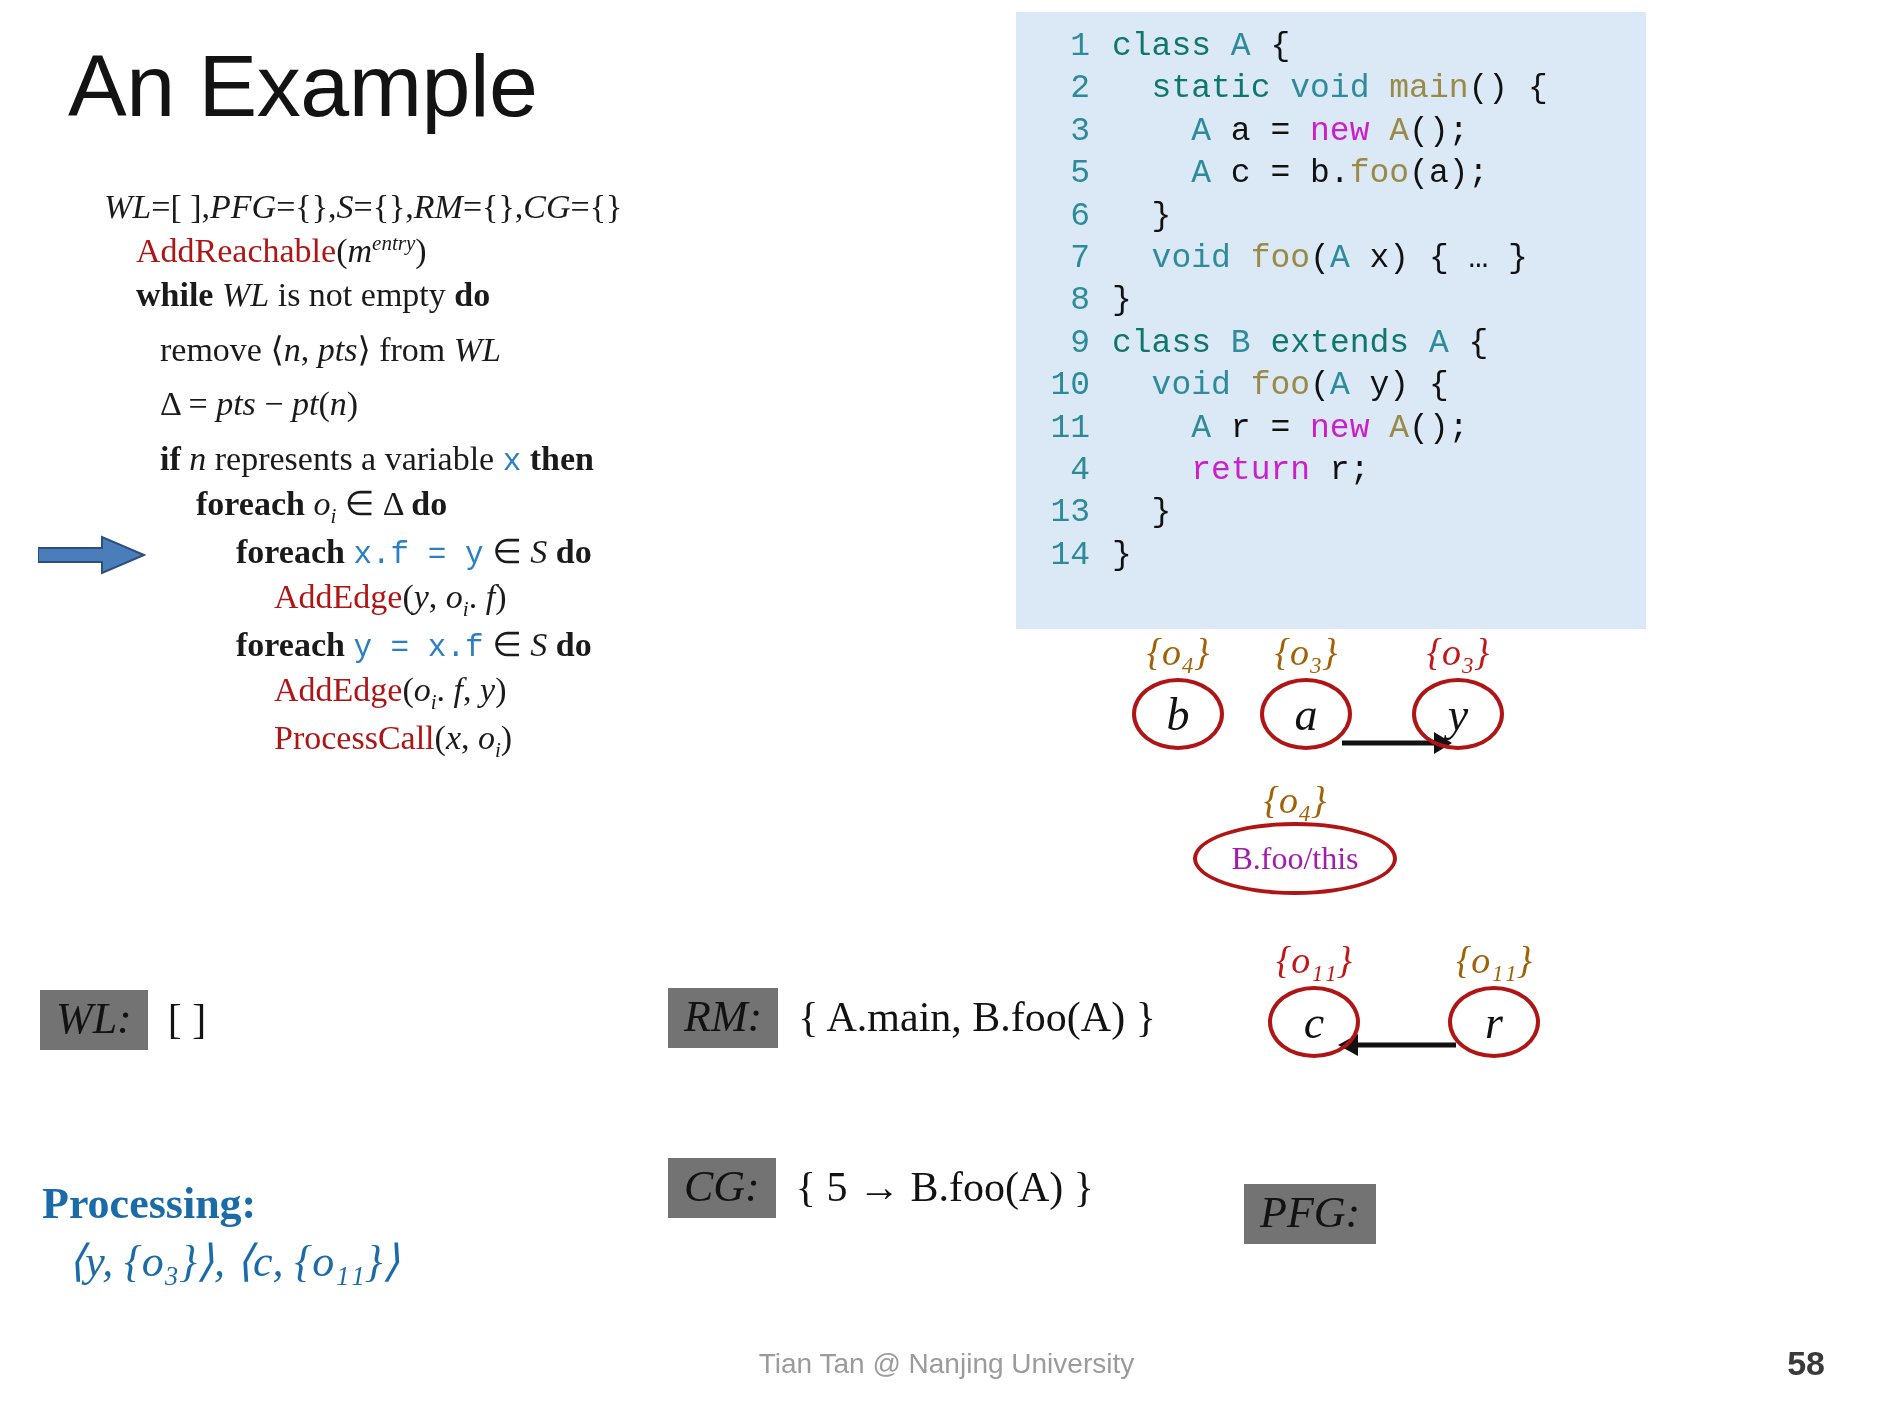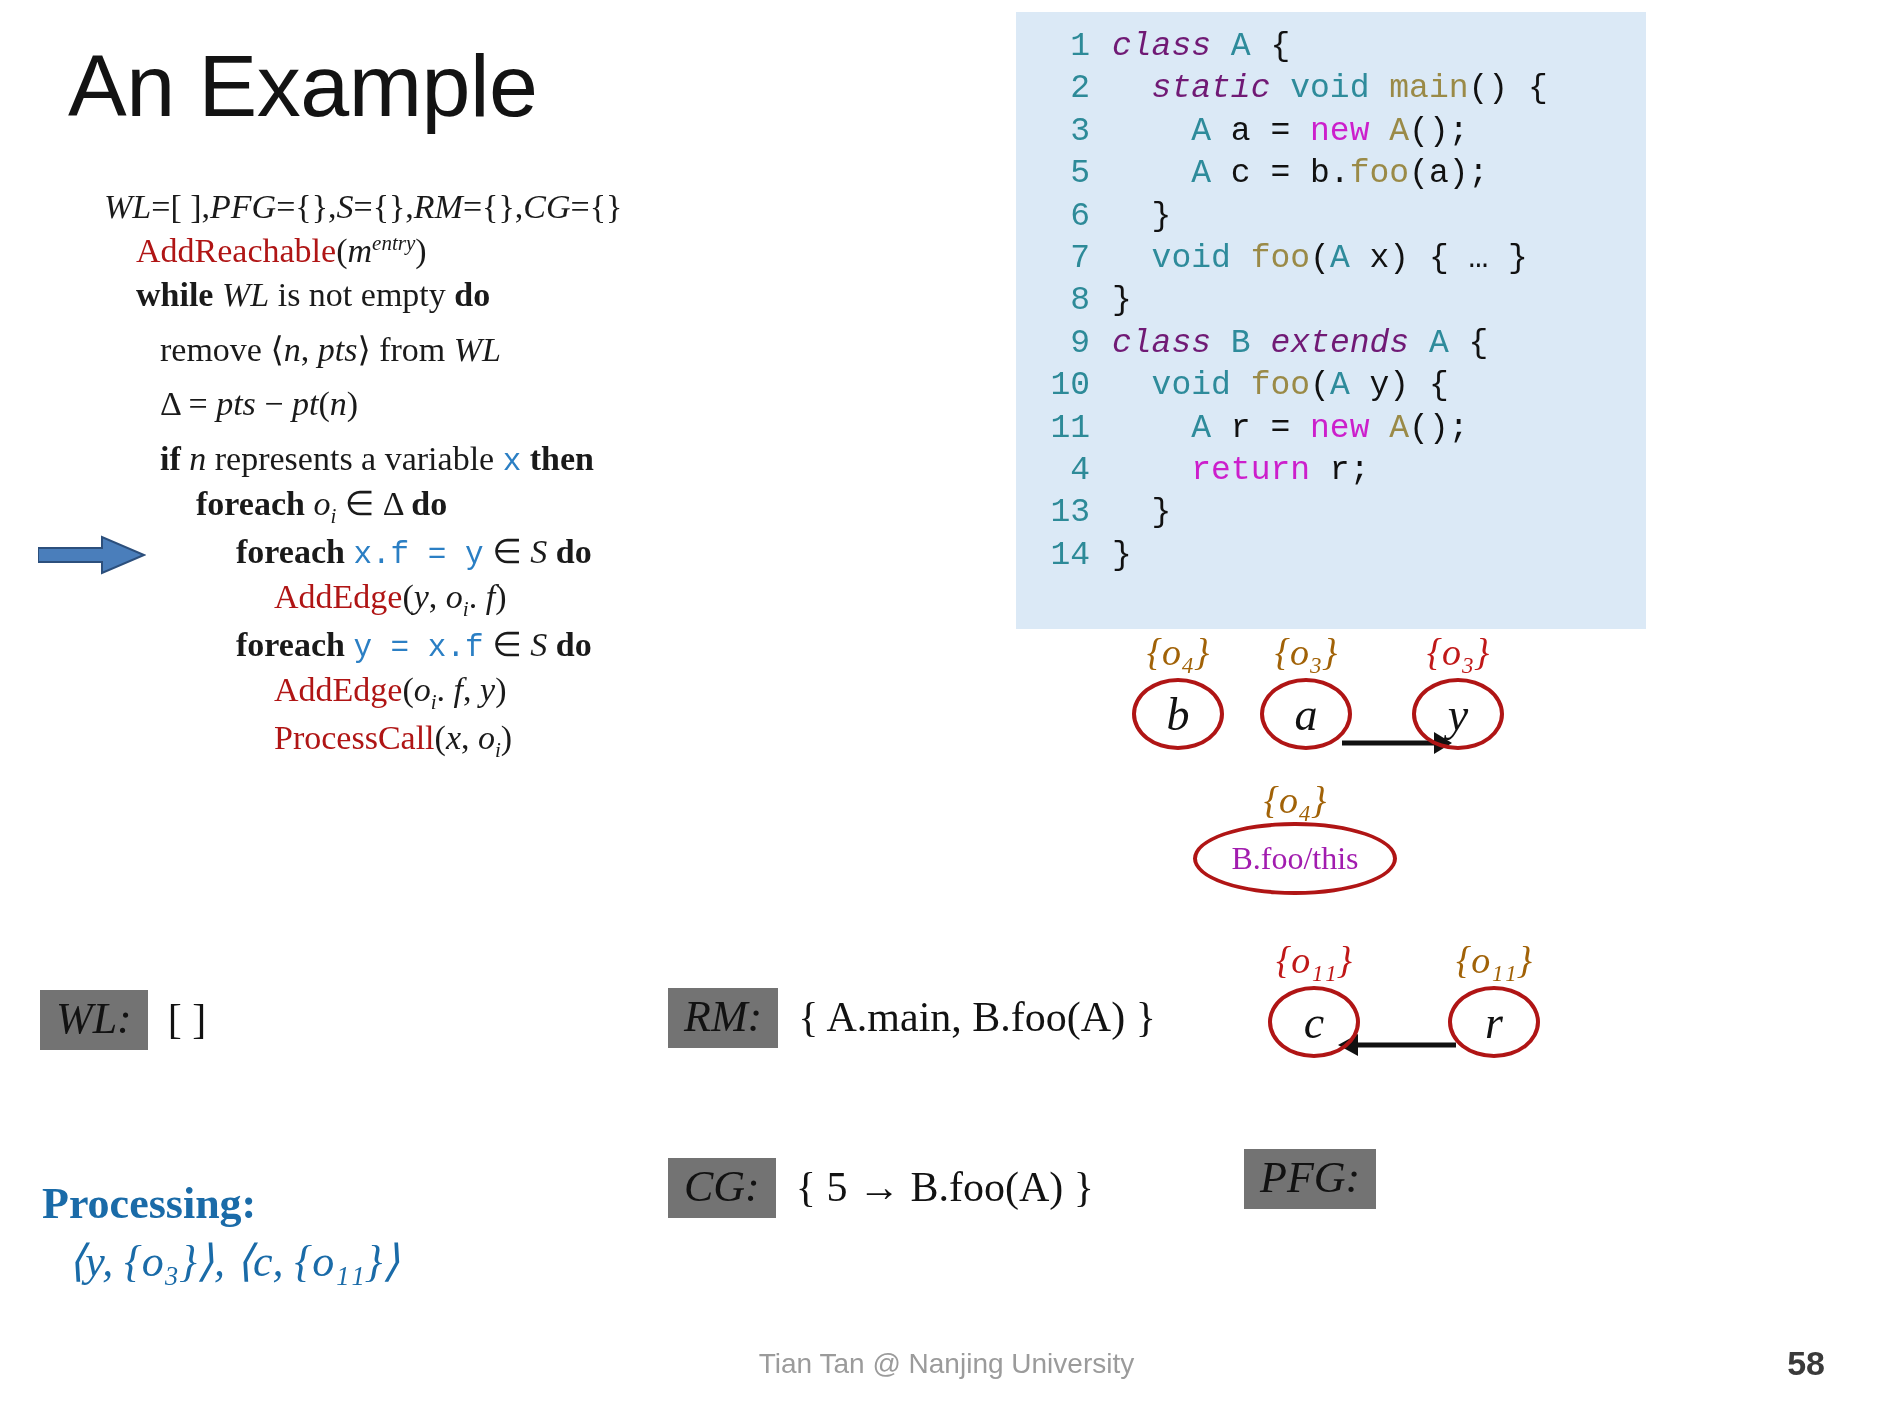--- a/index.html
+++ b/index.html
@@ -44,38 +44,38 @@
   
   #code{
     position:absolute;left:1016px;top:12px;width:630px;height:617px;
     background:#dbe9f6;
     font-family:"Liberation Mono", monospace;
     font-size:33px;line-height:1.285;
     padding:14px 0 0 0;box-sizing:border-box;
   }
   #code .crow{white-space:pre;}
   #code .ln{display:inline-block;width:74px;text-align:right;color:#2d8a98;padding-right:22px;}
-  .kw{color:#701a75;font-style:italic;}
+  .kw{color:#0f766e;}
   .ty{color:#2e8b9b;}
   .nw{color:#cc1fcc;}
   .fn{color:#9a8a47;}
   .pl{color:#111111;}
 
   
   .tag{
     background:#737373;display:inline-block;
     padding:3px 16px 6px 16px;
     font-style:italic;font-size:44px;color:#121212;
   }
   .val{font-size:42px;color:#121212;margin-left:20px;}
 
   #wlrow{position:absolute;left:40px;top:990px;}
   #rmrow{position:absolute;left:668px;top:988px;}
   #cgrow{position:absolute;left:668px;top:1158px;}
-  #pfgrow{position:absolute;left:1244px;top:1149px;text-align:center;}
+  #pfgrow{position:absolute;left:1244px;top:1184px;text-align:center;}
 
   #processing{position:absolute;left:42px;top:1178px;color:#1a6ba8;}
   #processing .ph{font-size:44px;font-weight:bold;}
   #processing .pv{font-size:44px;font-style:italic;margin-top:6px;padding-left:26px;}
 
   
   #graph{position:absolute;left:1100px;top:630px;width:790px;height:560px;}
   .nodewrap{position:absolute;text-align:center;}
   .ptset{font-size:38px;font-style:italic;color:#a16207;white-space:nowrap;}
   .ptset.r{color:#c01818;}

